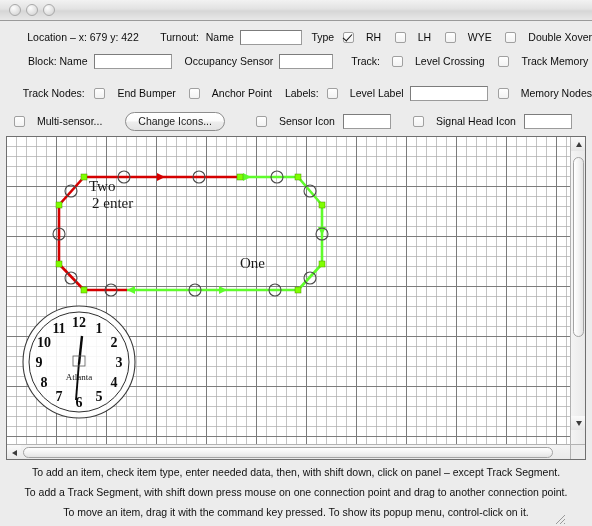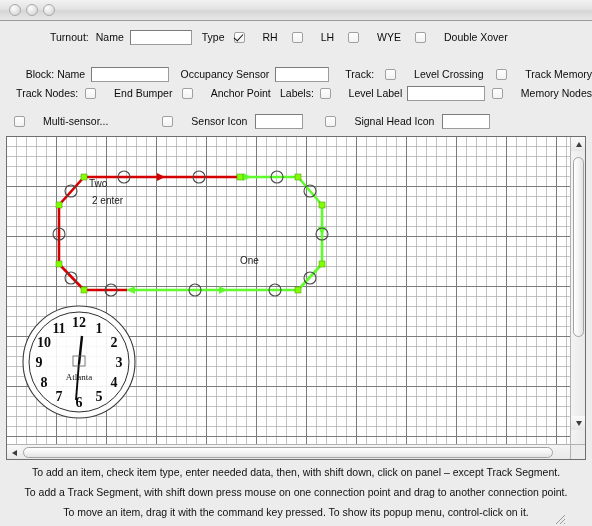--- a/index.html
+++ b/index.html
@@ -67,21 +67,21 @@
     left: 0;
     width: 592px;
     height: 28px;
     display: flex;
     align-items: center;
     font-size: 10.5px;
     color: #111;
     white-space: nowrap;
   }
   .trow.r1 { top: 2px; }
-  .trow.r2 { top: 39px; }
+  .trow.r2 { top: 26px; }
   .trow.r3 { top: 58px; }
   .trow.r4 { top: 86px; }
 
   .lbl {
     font-size: 10.5px;
     color: #0c0c0c;
     white-space: nowrap;
   }
 
   .txtfield {
@@ -91,21 +91,21 @@
     border-left-color: #7c7c7c;
     height: 15px;
     box-sizing: border-box;
     display: inline-block;
     vertical-align: middle;
   }
 
   .chkwrap {
     display: inline-flex;
     align-items: center;
-    gap: 18px;
+    gap: 12px;
     white-space: nowrap;
   }
   .chk {
     width: 11px; height: 11px;
     box-sizing: border-box;
     background: linear-gradient(to bottom, #ffffff, #f2f2f2);
     border: 1px solid #a0a0a0;
     border-radius: 2px;
     position: relative;
     flex: 0 0 auto;
@@ -160,23 +160,23 @@
     background-size: 50px 50px, 50px 50px, 10px 10px, 10px 10px;
     background-position: -1px -1px, -1px -1px, -1px -1px, -1px -1px;
   }
   .track-svg {
     position: absolute;
     left: 0; top: 0;
     width: 564px; height: 308px;
   }
   .tlabel {
     position: absolute;
-    font-size: 10px;
+    font-size: 15px;
     color: #1a1a1a;
-    font-family: Liberation Sans, sans-serif;
+    font-family: Liberation Serif, serif;
     white-space: nowrap;
   }
 
   
   .vsb {
     position: absolute;
     right: 0; top: 0;
     width: 15px;
     height: 308px;
     background: linear-gradient(to right, #f4f4f4, #e9e9e9);
@@ -279,20 +279,21 @@
       <div class="tb-light"></div>
       <div class="tb-light"></div>
       <div class="tb-light"></div>
     </div>
   </div>
 
   <div class="toolbar">
 
     <div class="trow r1">
       <span style="width:28px"></span>
+      <span class="lbl">Location – x: 679   y: 422</span>
       <span style="width:22px"></span>
       <span class="lbl">Turnout:</span>
       <span style="width:7px"></span>
       <span class="lbl">Name</span>
       <span style="width:6px"></span>
       <input class="txtfield" style="width: 62px;" value="">
       <span style="width:10px"></span>
       <span class="lbl">Type</span>
       <span style="width:9px"></span>
       <span class="chkwrap">
@@ -368,20 +369,21 @@
       </span>
     </div>
 
     <div class="trow r4">
       <span style="width:14px"></span>
       <span class="chkwrap">
         <span class="chk"></span>
         <span class="lbl">Multi-sensor...</span>
       </span>
       <span style="width:23px"></span>
+      <button class="pillbtn">Change Icons...</button>
       <span style="width:31px"></span>
       <span class="chkwrap">
         <span class="chk"></span>
         <span class="lbl">Sensor Icon</span>
       </span>
       <span style="width:8px"></span>
       <input class="txtfield" style="width: 48px;" value="">
       <span style="width:22px"></span>
       <span class="chkwrap">
         <span class="chk"></span>

